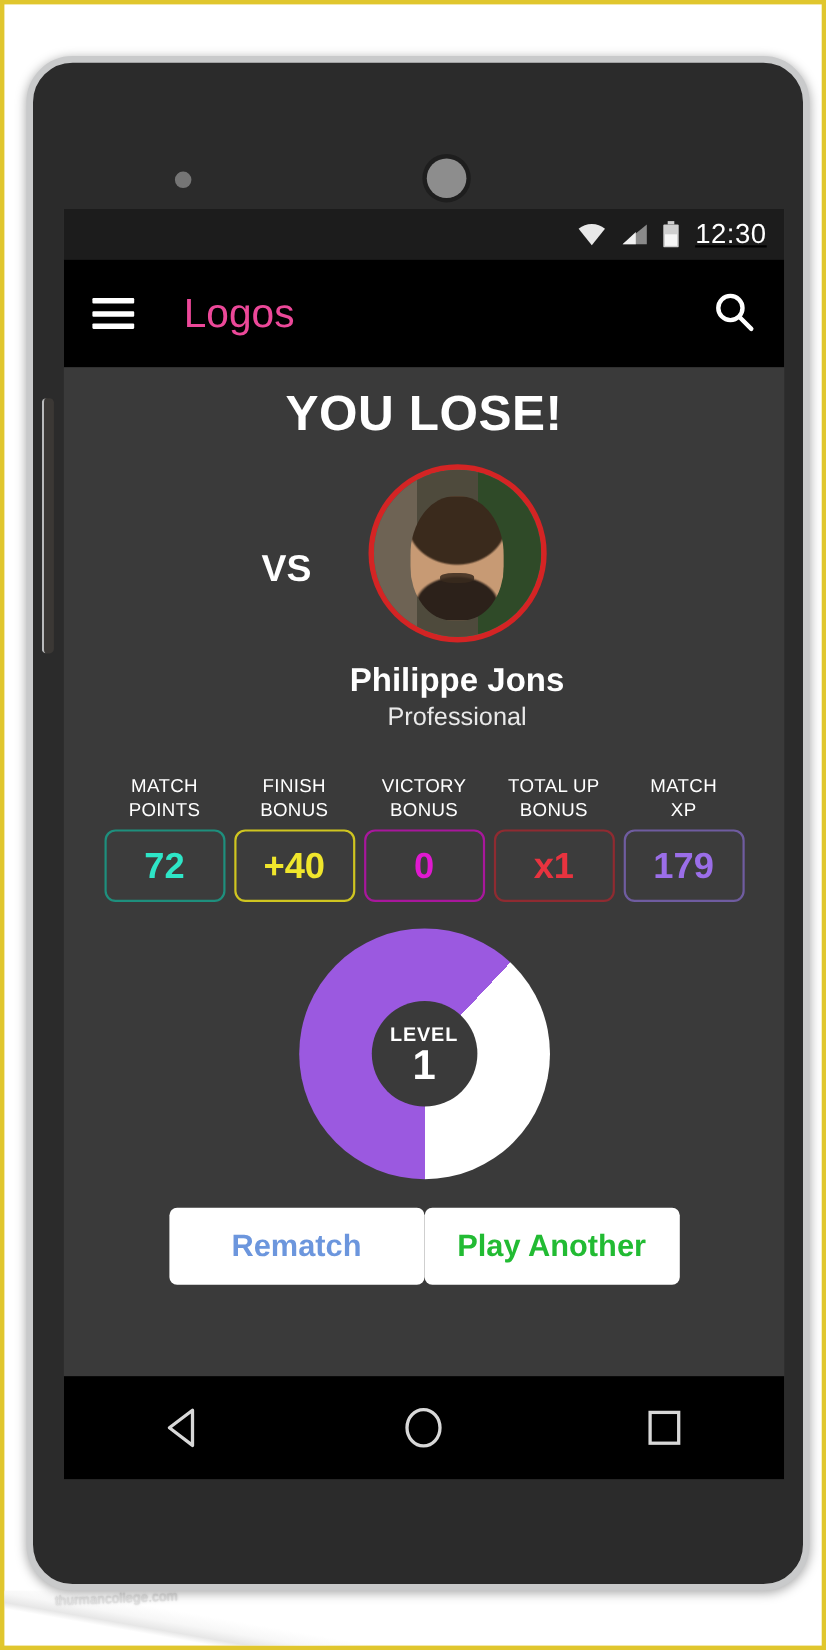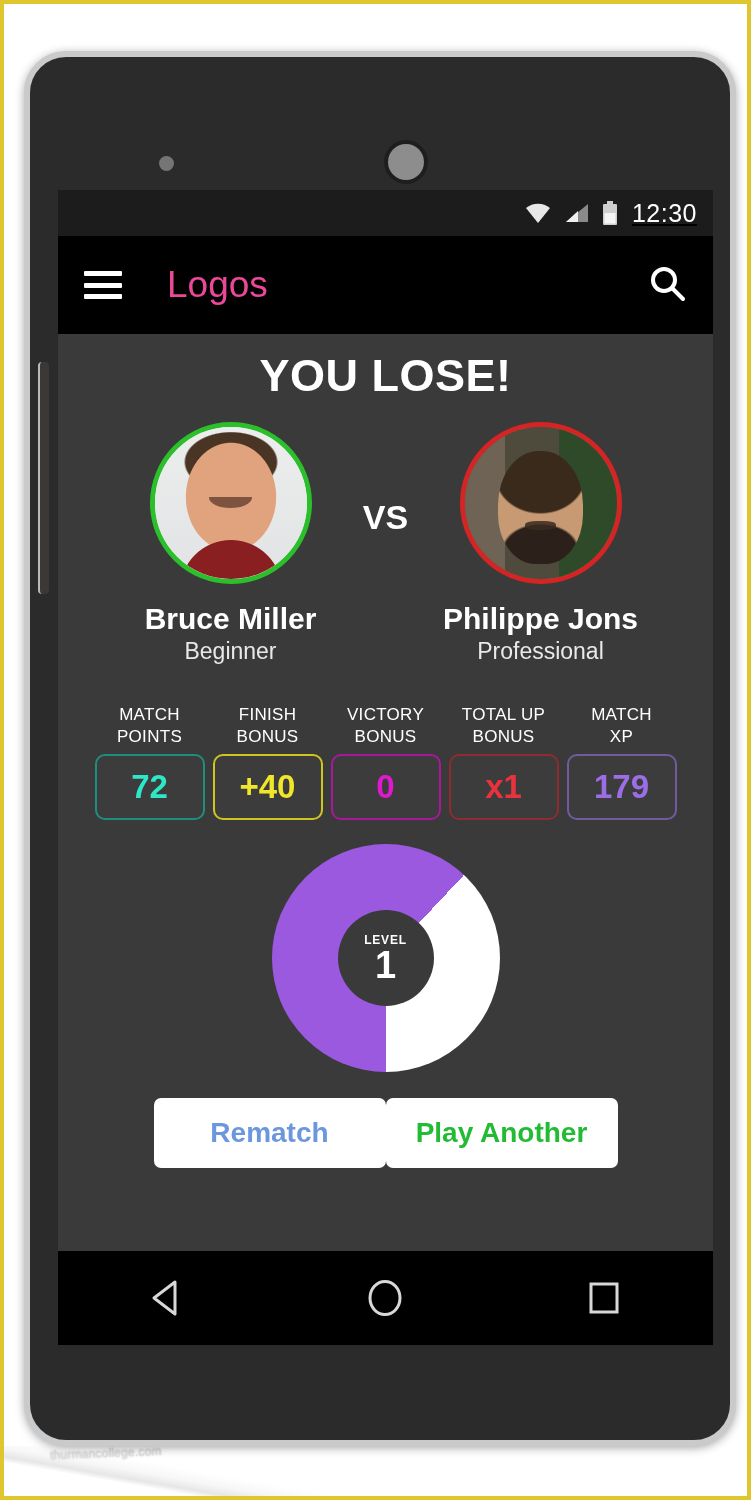--- a/index.html
+++ b/index.html
@@ -275,21 +275,21 @@
     width: 96px;
     height: 96px;
     border-radius: 50%;
     background: #3a3a3a;
     display: flex;
     flex-direction: column;
     align-items: center;
     justify-content: center;
     color: #ffffff;
   }
-  #level-label { font-size: 12px; font-weight: bold; letter-spacing: .8px; }
+  #level-label { font-size: 18px; font-weight: bold; letter-spacing: .8px; }
   #level-value { font-size: 38px; font-weight: bold; line-height: 36px; }
 
   
   #actions {
     display: flex;
     justify-content: center;
     margin-top: 26px;
   }
   .action-btn {
     width: 232px;
@@ -365,27 +365,20 @@
             <line x1="25" y1="25" x2="36" y2="36" stroke="#ffffff" stroke-width="4" stroke-linecap="round"></line>
           </svg>
         </div>
       </div>
 
       <div id="content">
 
         <div id="headline">YOU LOSE!</div>
 
         <div id="players">
-          <div class="player">
-            <div class="avatar win" style="border-color: rgb(43, 192, 43);">
-              <div class="face-a"></div>
-            </div>
-            <div class="pname">Bruce Miller</div>
-            <div class="prank">Beginner</div>
-          </div>
 
           <div id="vs">VS</div>
 
           <div class="player">
             <div class="avatar lose" style="border-color: rgb(212, 36, 36);">
               <div class="face-b"></div>
             </div>
             <div class="pname">Philippe Jons</div>
             <div class="prank">Professional</div>
           </div>

